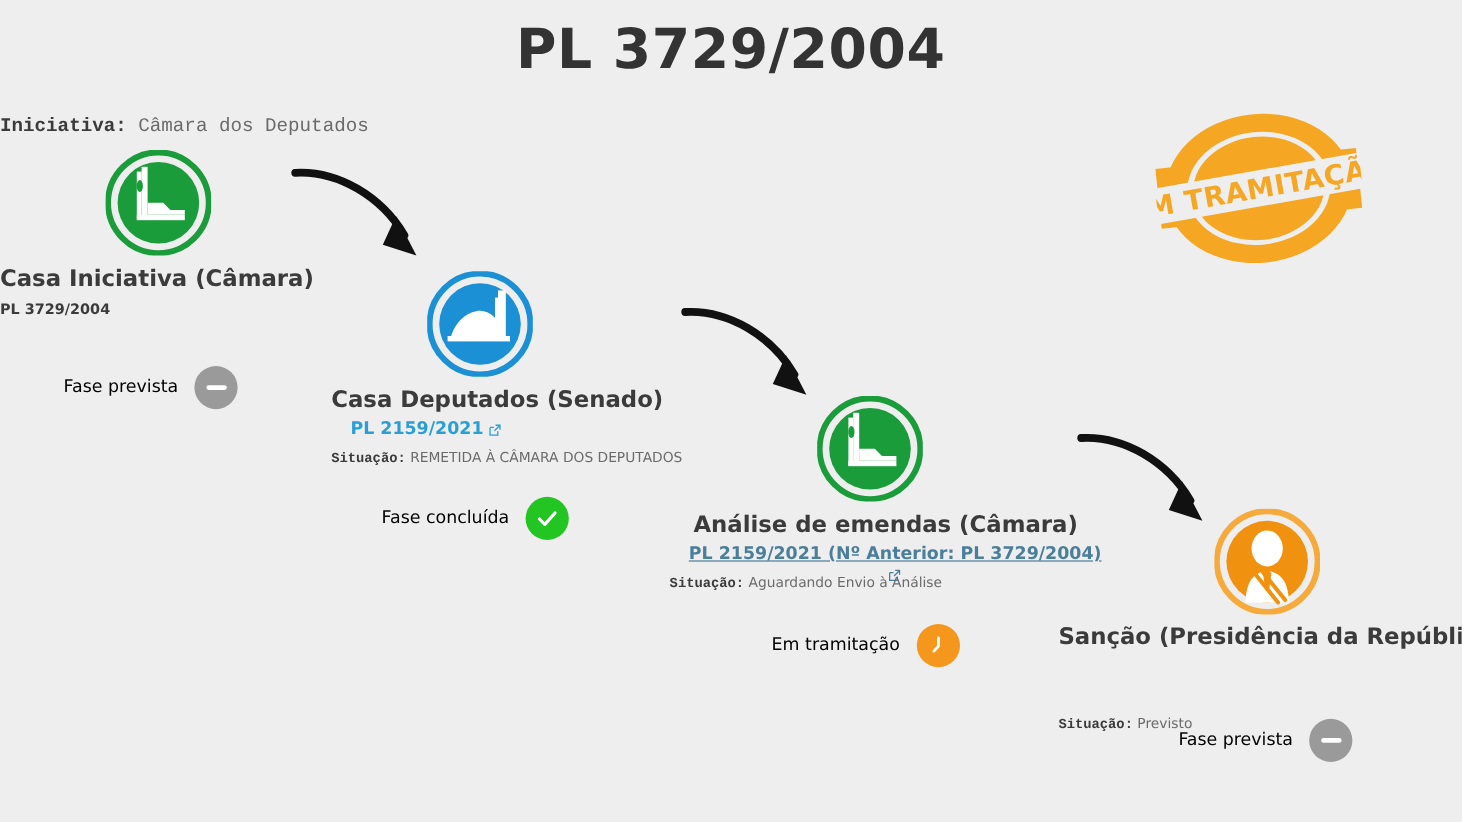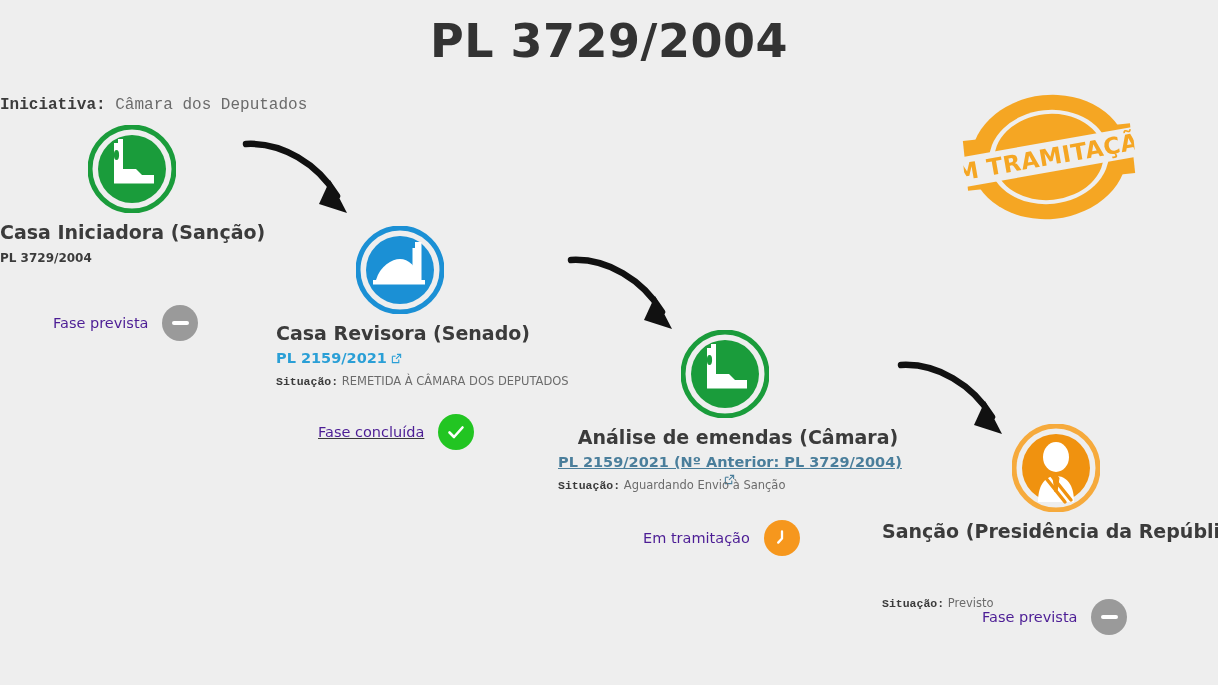--- a/index.html
+++ b/index.html
@@ -100,20 +100,21 @@
     top: 124px;
     white-space: nowrap;
     font-size: 14.5px;
     font-weight: bold;
     color: #2a9fd6;
     text-decoration: none;
     display: inline-flex;
     align-items: center;
     gap: 4px;
     cursor: pointer;
+    margin-left: 16px;
   }
   .node-link.visited {
     color: #4a7e9b;
     text-decoration: underline;
     flex-direction: column;
   }
   .node-situ {
     position: absolute;
     top: 148px;
     white-space: nowrap;
@@ -135,21 +136,21 @@
   
   .phase {
     position: absolute;
     display: flex;
     align-items: center;
     gap: 14px;
     white-space: nowrap;
   }
   .phase-label {
     font-size: 14.5px;
-    color: #4c1d95;
+    color: #000000;
   }
   .phase-badge {
     width: 36px;
     height: 36px;
     border-radius: 50%;
     display: flex;
     align-items: center;
     justify-content: center;
     flex: 0 0 auto;
   }
@@ -226,21 +227,21 @@
         <g fill="#ffffff">
           <rect x="26" y="18" width="4" height="40"></rect>
           <rect x="30" y="14" width="5" height="44"></rect>
           <rect x="26" y="54" width="40" height="4.5"></rect>
           <path d="M35,50 L66,50 L66,54 L35,54 Z"></path>
           <path d="M35,44 L48,44 L54,50 L35,50 Z"></path>
           <ellipse cx="28.5" cy="30" rx="2.6" ry="5" fill="#1a9c3b"></ellipse>
         </g>
       </svg>
     </div>
-    <div class="node-title" style="left:-88px; width:260px; text-align:left;">Casa Iniciadora (Sanção)</div>
+    <div class="node-title" style="left:-88px; width:260px; text-align:left;">Casa Iniciativa (Câmara)</div>
     <div class="node-sub" style="left:-88px;">PL 3729/2004</div>
     <div class="phase" style="left:-35px; top:180px;">
       <span class="phase-label">Fase prevista</span>
       <span class="phase-badge badge-gray">
         <span class="dash"></span>
       </span>
     </div>
   </div>
 
   <div class="node" style="left:356px; top:226px;">
@@ -249,35 +250,35 @@
         <circle cx="44" cy="44" r="42" fill="none" stroke="#1b90d5" stroke-width="5"></circle>
         <circle cx="44" cy="44" r="34" fill="#1b90d5"></circle>
         <g fill="#ffffff">
           <path d="M20,54 C24,40 36,33 44,33 C52,33 61,40 64,54 Z"></path>
           <rect x="17" y="54" width="52" height="4.5"></rect>
           <rect x="59" y="16" width="6.5" height="38"></rect>
           <rect x="56.5" y="22" width="3" height="32"></rect>
         </g>
       </svg>
     </div>
-    <div class="node-title" style="left:-80px; width:300px; text-align:left;">Casa Revisora (Senado)</div>
+    <div class="node-title" style="left:-80px; width:300px; text-align:left;">Casa Deputados (Senado)</div>
     <a class="node-link" style="left:-80px;" href="#">
       <span>PL 2159/2021</span>
       <svg class="ext-icon" viewBox="0 0 12 12">
         <path d="M1.5,3.5 L1.5,10.5 L8.5,10.5 L8.5,7" fill="none" stroke="currentColor" stroke-width="1.2"></path>
         <path d="M5,3.5 L1.5,3.5" fill="none" stroke="currentColor" stroke-width="1.2"></path>
         <path d="M6.5,1.5 L10.5,1.5 L10.5,5.5" fill="none" stroke="currentColor" stroke-width="1.2"></path>
         <path d="M10.5,1.5 L5.5,6.5" fill="none" stroke="currentColor" stroke-width="1.2"></path>
       </svg>
     </a>
     <div class="node-situ" style="left:-80px;">
       <span class="lead">Situação:</span>
       <span>REMETIDA À CÂMARA DOS DEPUTADOS</span>
     </div>
-    <div class="phase" style="left:-38px; top:188px;text-decoration:underline;">
+    <div class="phase" style="left:-38px; top:188px;">
       <span class="phase-label">Fase concluída</span>
       <span class="phase-badge badge-green">
         <svg width="22" height="22" viewBox="0 0 22 22">
           <path d="M4.5,11.5 L9,16 L17.5,6.5" fill="none" stroke="#ffffff" stroke-width="2.6" stroke-linecap="round" stroke-linejoin="round"></path>
         </svg>
       </span>
     </div>
   </div>
 
   <div class="node" style="left:681px; top:330px;">
@@ -300,21 +301,21 @@
       <span>PL 2159/2021 (Nº Anterior: PL 3729/2004)</span>
       <svg class="ext-icon" viewBox="0 0 12 12">
         <path d="M1.5,3.5 L1.5,10.5 L8.5,10.5 L8.5,7" fill="none" stroke="currentColor" stroke-width="1.2"></path>
         <path d="M5,3.5 L1.5,3.5" fill="none" stroke="currentColor" stroke-width="1.2"></path>
         <path d="M6.5,1.5 L10.5,1.5 L10.5,5.5" fill="none" stroke="currentColor" stroke-width="1.2"></path>
         <path d="M10.5,1.5 L5.5,6.5" fill="none" stroke="currentColor" stroke-width="1.2"></path>
       </svg>
     </a>
     <div class="node-situ" style="left:-123px;">
       <span class="lead">Situação:</span>
-      <span>Aguardando Envio à Sanção</span>
+      <span>Aguardando Envio à Análise</span>
     </div>
     <div class="phase" style="left:-38px; top:190px;">
       <span class="phase-label">Em tramitação</span>
       <span class="phase-badge badge-orange">
         <svg width="24" height="24" viewBox="0 0 24 24">
           <path d="M12,5.5 L12,12.5 L8.2,16.6" fill="none" stroke="#ffffff" stroke-width="2.3" stroke-linecap="round" stroke-linejoin="round"></path>
         </svg>
       </span>
     </div>
   </div>

